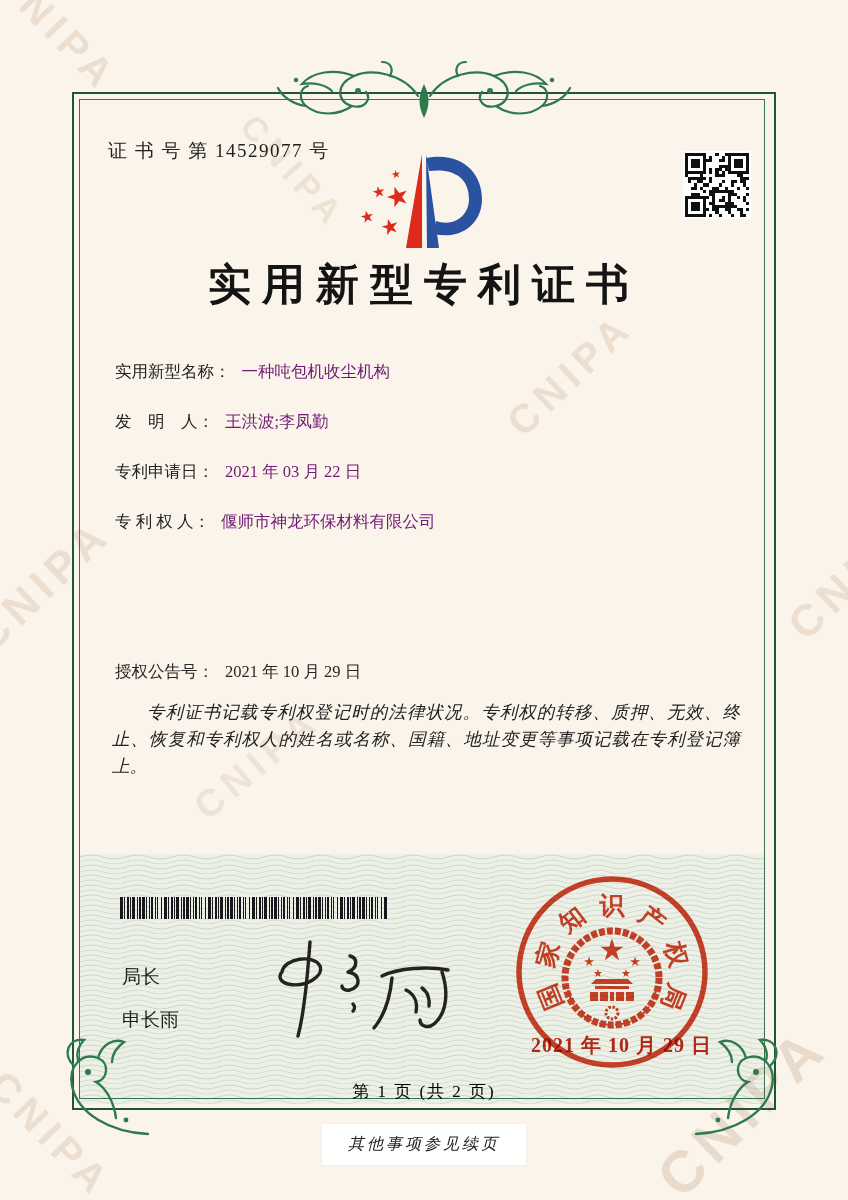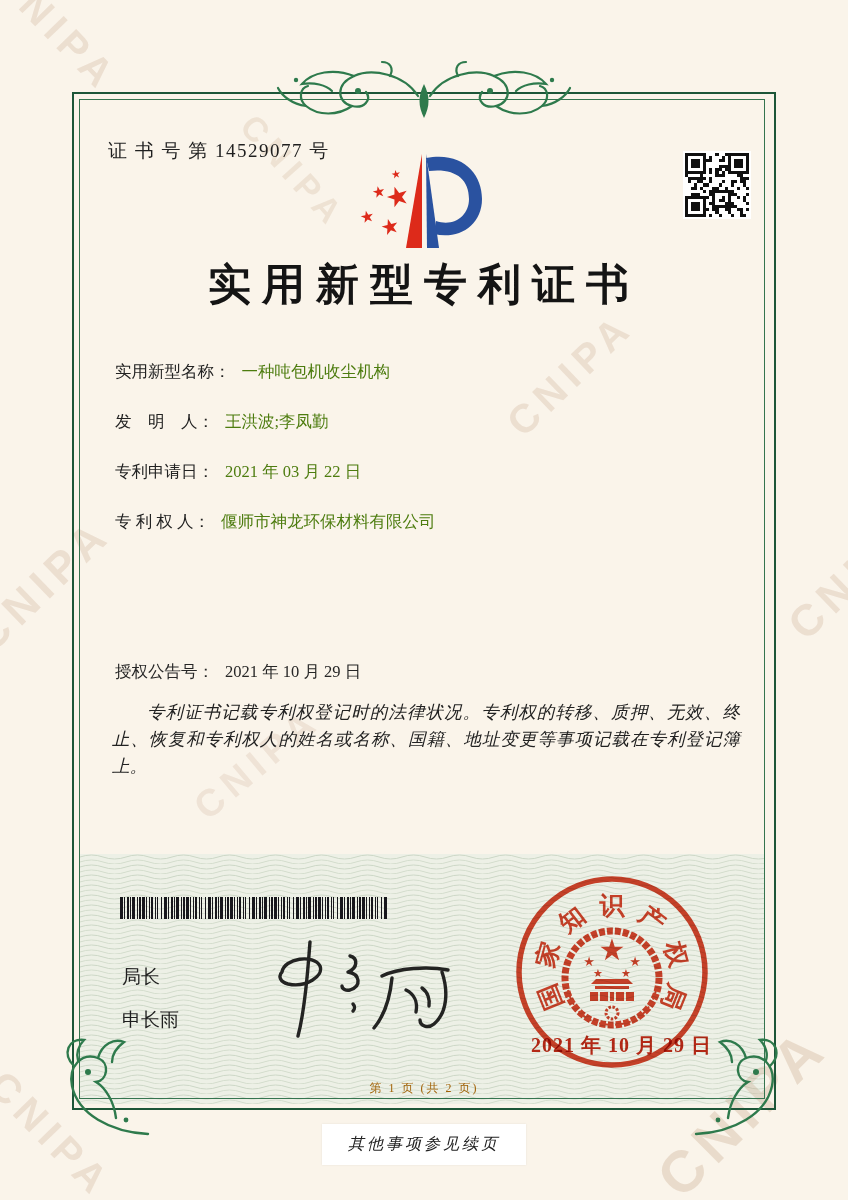--- a/index.html
+++ b/index.html
@@ -20,39 +20,39 @@
   
   .cert-no{position:absolute;left:108px;top:138px;font-size:19px;letter-spacing:1.5px;color:#1f1f1f;}
   .logo{position:absolute;left:352px;top:146px;width:146px;height:114px;}
   .qr{position:absolute;left:683px;top:151px;width:64px;height:64px;background:#fff;padding:2px;}
   .title{position:absolute;left:0;top:256px;width:100%;text-align:center;
          font-size:43px;font-weight:bold;letter-spacing:11px;color:#141414;}
   
   .fields{position:absolute;left:115px;top:360px;width:632px;font-size:16.5px;}
   .frow{height:50px;line-height:24px;}
   .frow .lbl{color:#222;}
-  .frow .val{margin-left:11px;color:#4d7c0f;}
+  .frow .val{margin-left:11px;color:#701a75;}
   .grant-row{position:absolute;left:115px;top:660px;width:640px;font-size:16.5px;line-height:24px;}
   .grant-row .g2{position:absolute;left:337px;top:0;}
   
   .bodytext{position:absolute;left:112px;top:699px;width:628px;
             font-size:17.5px;line-height:27px;text-align:justify;
             font-style:italic;color:#222;}
   .bodytext p{margin:0;text-indent:2em;font-style:italic;}
   
   .barcode{position:absolute;left:120px;top:897px;width:268px;height:22px;font-size:0;}
   .barcode span{display:inline-block;height:22px;vertical-align:top;}
   .signoff{position:absolute;left:122px;top:964px;
            font-family:"Liberation Sans","DejaVu Sans",sans-serif;font-size:19px;color:#1e1e1e;}
   .signoff .nm{margin-top:17px;}
   .signature{position:absolute;left:222px;top:932px;width:240px;height:120px;mix-blend-mode:multiply;}
   .seal{position:absolute;left:512px;top:872px;width:200px;height:200px;mix-blend-mode:multiply;opacity:.95;}
   .seal-date{position:absolute;left:531px;top:1032px;font-size:20px;letter-spacing:1px;
              color:#c22b18;font-weight:bold;mix-blend-mode:multiply;}
-  .page-no{position:absolute;left:0;top:1080px;width:100%;text-align:center;font-size:12px;color:#a16207;letter-spacing:2px;}
+  .page-no{position:absolute;left:0;top:1080px;width:100%;text-align:center;font-size:17px;color:#000000;letter-spacing:2px;}
   .note-box{position:absolute;left:50%;top:1124px;transform:translateX(-50%);
             background:#ffffff;padding:10px 26px;font-size:16px;font-style:italic;
             letter-spacing:3px;color:#222;box-shadow:0 0 2px rgba(0,0,0,.08);}
 </style>
 </head>
 <body>
 
 <div class="page">
 
   <svg class="guilloche" width="684" height="250">

